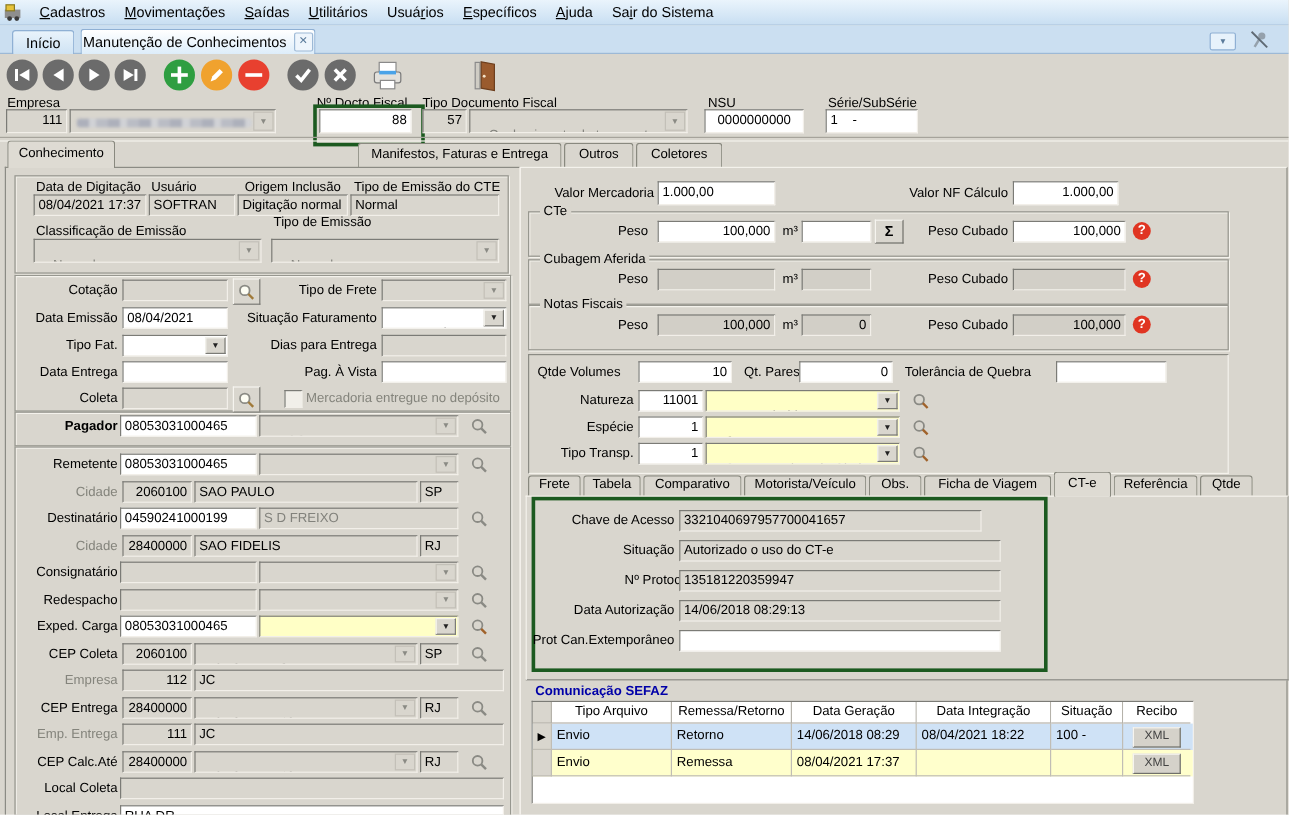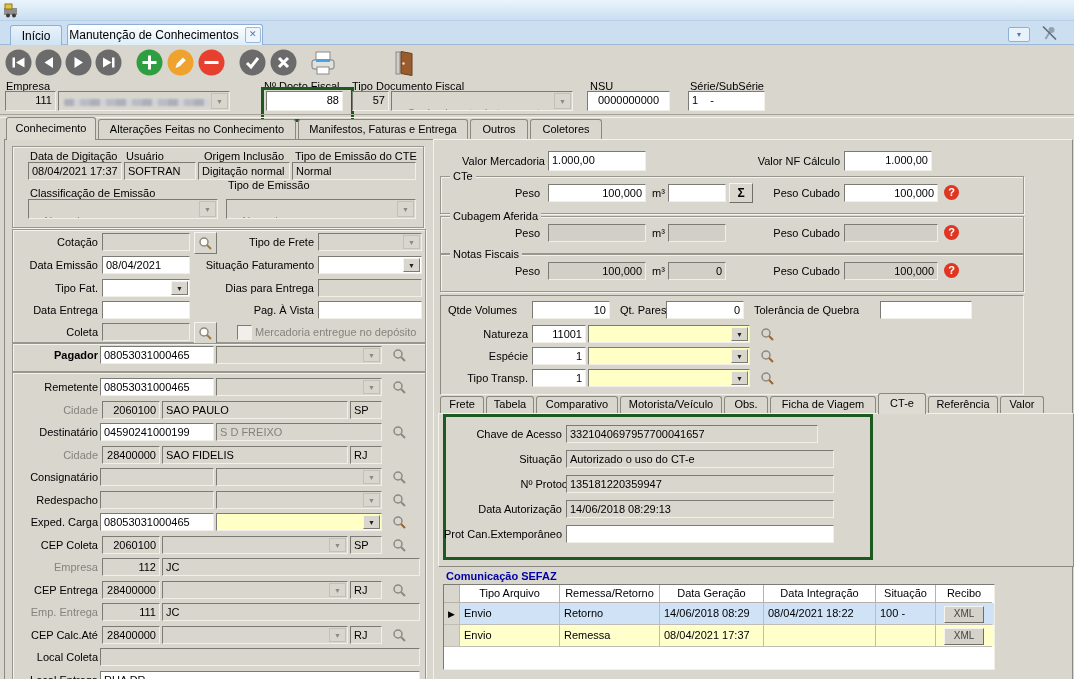--- a/index.html
+++ b/index.html
@@ -82,20 +82,30 @@
 
   <div class="menubar">
     <span style="display:inline-block;width:18px;height:16px;margin-right:4px;">
       <svg width="18" height="16" viewBox="0 0 18 16">
         <rect x="1" y="6" width="13" height="7" fill="#8e8e8e" stroke="#55555"></rect>
         <rect x="2" y="2" width="7" height="5" fill="#e7c33a" stroke="#8a7a20"></rect>
         <circle cx="5" cy="13.5" r="2" fill="#3a3a3a"></circle>
           <circle cx="11" cy="13.5" r="2" fill="#3a3a3a"></circle>
       </svg>
     </span>
+    <span style="display:flex;">
+        <span class="menu-item"><u>C</u>adastros</span>
+        <span class="menu-item"><u>M</u>ovimentações</span>
+        <span class="menu-item"><u>S</u>aídas</span>
+        <span class="menu-item"><u>U</u>tilitários</span>
+        <span class="menu-item">Usuá<u>r</u>ios</span>
+        <span class="menu-item"><u>E</u>specíficos</span>
+        <span class="menu-item"><u>A</u>juda</span>
+        <span class="menu-item">Sa<u>i</u>r do Sistema</span>
+      </span>
   </div>
 
   <div class="tabbar">
     <div class="wtab inactive" style="left:10px;top:4px;width:52px;height:20px;">
       <span>Início</span>
     </div>
     <div class="wtab" style="left:67px;top:3px;width:196px;height:21px;">
       <span>Manutenção de Conhecimentos</span>
       <span class="closebox">✕</span>
     </div>
@@ -190,21 +200,20 @@
   </div>
 
   <div class="lbl" style="left:590px;top:80px;">NSU</div>
   <div class="fld h20 navytx ctr" style="left:587px;top:91px;width:83px;">0000000000</div>
   <div class="lbl" style="left:690px;top:80px;">Série/SubSérie</div>
   <div class="fld h20 navytx" style="left:688px;top:91px;width:77px;">1    -</div>
 
   <div class="abs" style="left:0;top:114px;width:1074px;height:2px;border-top:1px solid #a6a39b;border-bottom:1px solid #f4f2ec;"></div>
 
   <div class="tab on" style="left:6px;top:117px;width:90px;height:23px;line-height:20px;"><span>Conhecimento</span></div>
-  <div class="tab" style="left:98px;top:119px;width:198px;height:21px;line-height:18px;"><span>Alterações Feitas no Conhecimento</span></div>
   <div class="tab" style="left:298px;top:119px;width:170px;height:21px;line-height:18px;"><span>Manifestos, Faturas e Entrega</span></div>
   <div class="tab" style="left:470px;top:119px;width:58px;height:21px;line-height:18px;"><span>Outros</span></div>
   <div class="tab" style="left:530px;top:119px;width:72px;height:21px;line-height:18px;"><span>Coletores</span></div>
 
   <div class="panel" style="left:4px;top:139px;width:428px;height:540px;"></div>
   <div class="panel" style="left:433px;top:139px;width:638px;height:540px;border-color:#f4f2ec #8b8b84 #8b8b84 #f4f2ec;"></div>
 
   <div class="box" style="left:12px;top:146px;width:410px;height:80px;"></div>
   <div class="lbl" style="left:30px;top:150px;">Data de Digitação</div>
   <div class="lbl" style="left:126px;top:150px;">Usuário</div>
@@ -467,21 +476,21 @@
     </span>
 
   <div class="tab" style="left:440px;top:396px;width:44px;height:18px;line-height:15px;"><span>Frete</span></div>
   <div class="tab" style="left:486px;top:396px;width:48px;height:18px;line-height:15px;"><span>Tabela</span></div>
   <div class="tab" style="left:536px;top:396px;width:82px;height:18px;line-height:15px;"><span>Comparativo</span></div>
   <div class="tab" style="left:620px;top:396px;width:102px;height:18px;line-height:15px;"><span>Motorista/Veículo</span></div>
   <div class="tab" style="left:724px;top:396px;width:44px;height:18px;line-height:15px;"><span>Obs.</span></div>
   <div class="tab" style="left:770px;top:396px;width:106px;height:18px;line-height:15px;"><span>Ficha de Viagem</span></div>
   <div class="tab on" style="left:878px;top:393px;width:48px;height:21px;line-height:18px;"><span>CT-e</span></div>
   <div class="tab" style="left:928px;top:396px;width:70px;height:18px;line-height:15px;"><span>Referência</span></div>
-  <div class="tab" style="left:1000px;top:396px;width:44px;height:18px;line-height:15px;"><span>Valor</span></div>
+  <div class="tab" style="left:1000px;top:396px;width:44px;height:18px;line-height:15px;"><span>Qtde</span></div>
 
   <div class="abs" style="left:438px;top:413px;width:634px;height:152px;background:#d9d6ce;border:1px solid;border-color:#f4f2ec #8b8b84 #8b8b84 #f4f2ec;"></div>
   <div class="greenbox" style="left:443px;top:414px;width:424px;height:140px;"></div>
 
   <div class="lbl lblr" style="left:440px;top:428px;width:122px;">Chave de Acesso</div>
   <div class="fld dis navytx" style="left:566px;top:425px;width:252px;">3321040697957700041657</div>
   <div class="lbl lblr" style="left:440px;top:453px;width:122px;">Situação</div>
   <div class="fld dis navytx" style="left:566px;top:450px;width:268px;">Autorizado o uso do CT-e</div>
   <div class="lbl lblr" style="left:440px;top:478px;width:122px;padding-left:20px;">Nº Protocolo</div>
   <div class="fld dis navytx" style="left:566px;top:475px;width:268px;">135181220359947</div>

